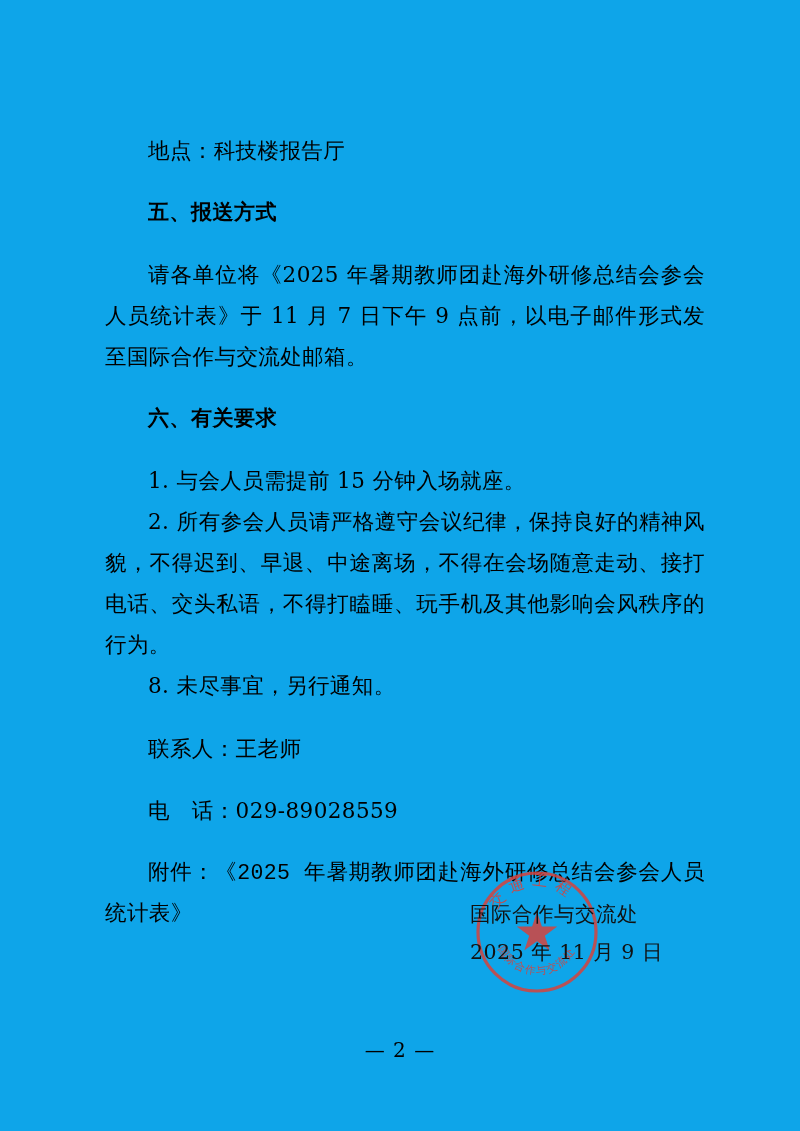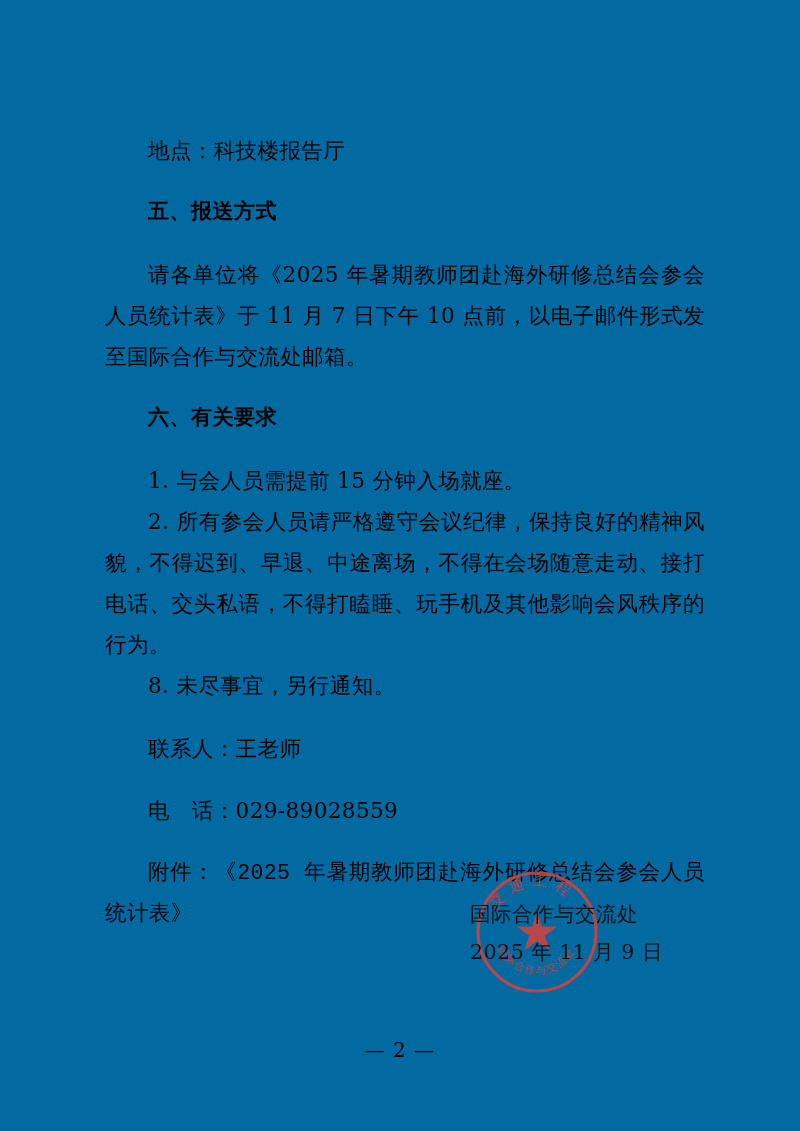--- a/index.html
+++ b/index.html
@@ -13,41 +13,41 @@
     position: relative;
     font-family: "DejaVu Serif", "Liberation Serif", serif;
     color: #000000;
     overflow: hidden;
   }
   .page {
     position: absolute;
     left: 0; top: 0;
     width: 800px;
     height: 1131px;
-    background: #0369a1;
+    background: #0ea5e9;
   }
   .content {
     position: absolute;
     left: 105px;
     top: 130px;
     width: 600px;
   }
   .para {
     font-size: 21.5px;
     line-height: 41px;
     text-align: justify;
     text-justify: inter-ideograph;
     letter-spacing: 0.4px;
     margin: 0 0 0 0;
   }
   .indent {
     text-indent: 43px;
   }
   .heading {
-    font-family: Liberation Mono, monospace;
+    font-family: Liberation Serif, serif;
     font-weight: bold;
     font-size: 21px;
     line-height: 41px;
     text-indent: 43px;
     letter-spacing: 0.5px;
   }
   .contact-block {
   }
   .contact-line {
     font-size: 21.5px;
@@ -90,21 +90,21 @@
 <body>
 
 <div class="page">
 
   <div class="content">
 
     <p class="para indent">地点：科技楼报告厅</p>
 
     <p class="heading">五、报送方式</p>
 
-    <p class="para indent">请各单位将《2025 年暑期教师团赴海外研修总结会参会人员统计表》于 11 月 7 日下午 10 点前，以电子邮件形式发至国际合作与交流处邮箱。</p>
+    <p class="para indent">请各单位将《2025 年暑期教师团赴海外研修总结会参会人员统计表》于 11 月 7 日下午 9 点前，以电子邮件形式发至国际合作与交流处邮箱。</p>
 
     <p class="heading">六、有关要求</p>
 
     <p class="para indent">1. 与会人员需提前 15 分钟入场就座。</p>
     <p class="para indent">2. 所有参会人员请严格遵守会议纪律，保持良好的精神风貌，不得迟到、早退、中途离场，不得在会场随意走动、接打电话、交头私语，不得打瞌睡、玩手机及其他影响会风秩序的行为。</p>
     <p class="para indent">8. 未尽事宜，另行通知。</p>
 
     <div class="contact-block">
       <p class="contact-line">联系人：王老师</p>
       <p class="contact-line">电　话：029-89028559</p>

